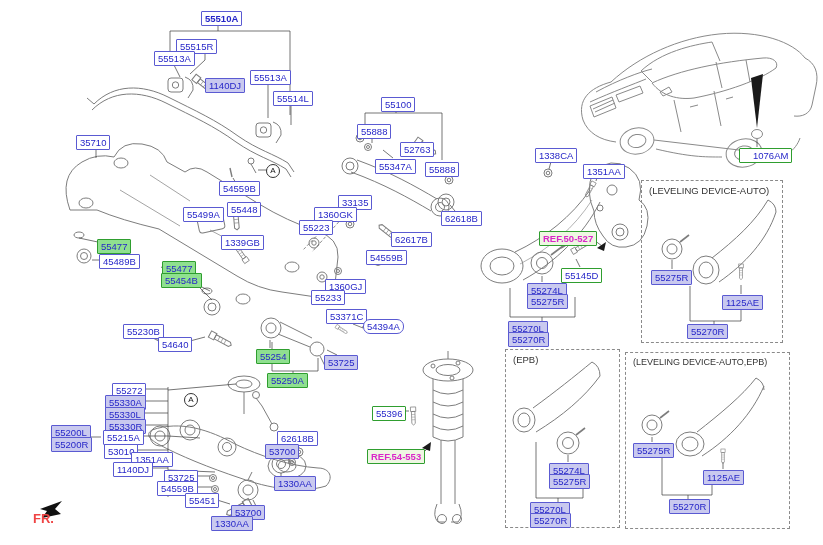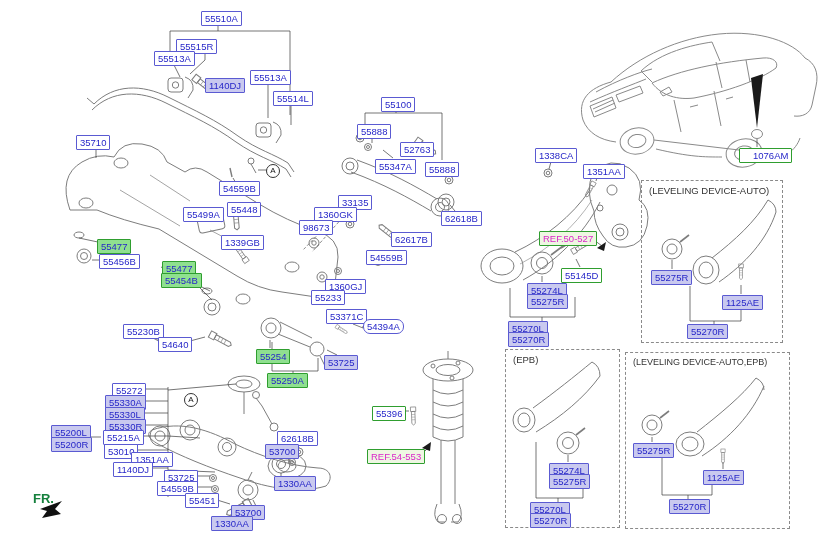--- a/index.html
+++ b/index.html
@@ -5,27 +5,27 @@
   html,body{margin:0;padding:0;background:#fff;}
   .canvas{position:relative;width:823px;height:545px;background:#fff;overflow:hidden;
           font-family:"Liberation Sans",sans-serif;}
   .artlayer{position:absolute;left:0;top:0;}
   .plabel{position:absolute;z-index:5;font-size:9.5px;line-height:11px;height:11px;
           padding:1px 3px;white-space:nowrap;color:#2626c8;background:#fff;
           border:1px solid #5a5ad2;border-radius:1px;}
   .s-hl{background:#c9c9ef;}
   .s-green{background:#8fe08f;border-color:#2f9e2f;}
   .s-greenb{background:#fff;border-color:#2f9e2f;}
-  .s-ref{background:#eef7e2;border-color:#2f9e2f;color:#d926c9;font-weight:normal;}
+  .s-ref{background:#eef7e2;border-color:#2f9e2f;color:#d926c9;font-weight:bold;}
   .panel{position:absolute;border:1px dashed #8a8a8a;z-index:1;}
   .ptitle{position:absolute;left:7px;top:4px;font-size:9.5px;color:#333;white-space:nowrap;}
   .marker-a{position:absolute;z-index:6;width:12px;height:12px;border:1.2px solid #333;
             border-radius:50%;font-size:8px;line-height:12px;text-align:center;color:#111;
             background:#fff;}
-  .fr{position:absolute;left:33px;top:491px;z-index:6;font-size:13px;font-weight:bold;color:#15803d;}
+  .fr{position:absolute;left:33px;top:511px;z-index:6;font-size:13px;font-weight:bold;color:#ef4444;}
 </style>
 </head>
 <body>
 
 <div class="canvas">
 
   <svg class="artlayer" width="823" height="545" viewBox="0 0 823 545">
     <defs>
       <g id="bolt" fill="none">
         <rect x="0" y="-3.5" width="6" height="7"></rect>
@@ -302,45 +302,45 @@
   <div class="panel" style="left:625px;top:352px;width:163px;height:175px;">
     <span class="ptitle" style="font-size:9px;">(LEVELING DEVICE-AUTO,EPB)</span>
   </div>
 
   <div class="marker-a" style="left:266px;top:164px;">A</div>
   <div class="marker-a" style="left:184px;top:393px;">A</div>
 
   <div class="fr">FR.</div>
 
   <div id="labels-layer">
-      <div class="plabel s-blue" style="left: 201px; top: 11px;">55510A</div>
+      <div class="plabel s-blue" style="left: 201px; top: 11px; font-weight: bold;">55510A</div>
       <div class="plabel s-blue" style="left: 176px; top: 39px;">55515R</div>
       <div class="plabel s-blue" style="left: 154px; top: 51px;">55513A</div>
       <div class="plabel s-hl" style="left: 205px; top: 78px;">1140DJ</div>
       <div class="plabel s-blue" style="left: 250px; top: 70px;">55513A</div>
       <div class="plabel s-blue" style="left: 273px; top: 91px;">55514L</div>
       <div class="plabel s-blue" style="left: 76px; top: 135px;">35710</div>
       <div class="plabel s-blue" style="left: 219px; top: 181px;">54559B</div>
       <div class="plabel s-blue" style="left: 227px; top: 202px;">55448</div>
       <div class="plabel s-blue" style="left: 183px; top: 207px;">55499A</div>
       <div class="plabel s-blue" style="left: 221px; top: 235px;">1339GB</div>
       <div class="plabel s-green" style="left: 97px; top: 239px;">55477</div>
-      <div class="plabel s-blue" style="left: 99px; top: 254px;">55456B</div>
+      <div class="plabel s-blue" style="left: 99px; top: 254px;">45489B</div>
       <div class="plabel s-green" style="left: 162px; top: 261px;">55477</div>
       <div class="plabel s-green" style="left: 161px; top: 273px;">55454B</div>
       <div class="plabel s-blue" style="left: 123px; top: 324px;">55230B</div>
       <div class="plabel s-blue" style="left: 158px; top: 337px;">54640</div>
       <div class="plabel s-blue" style="left: 381px; top: 97px;">55100</div>
       <div class="plabel s-blue" style="left: 357px; top: 124px;">55888</div>
       <div class="plabel s-blue" style="left: 400px; top: 142px;">52763</div>
       <div class="plabel s-blue" style="left: 375px; top: 159px; text-align: center;">55347A</div>
       <div class="plabel s-blue" style="left: 425px; top: 162px;">55888</div>
       <div class="plabel s-blue" style="left: 338px; top: 195px;">33135</div>
       <div class="plabel s-blue" style="left: 314px; top: 207px;">1360GK</div>
-      <div class="plabel s-blue" style="left: 299px; top: 220px;">98673</div>
+      <div class="plabel s-blue" style="left: 299px; top: 220px;">55223</div>
       <div class="plabel s-blue" style="left: 441px; top: 211px;">62618B</div>
       <div class="plabel s-blue" style="left: 391px; top: 232px;">62617B</div>
       <div class="plabel s-blue" style="left: 366px; top: 250px;">54559B</div>
       <div class="plabel s-blue" style="left: 325px; top: 279px;">1360GJ</div>
       <div class="plabel s-blue" style="left: 311px; top: 290px;">55233</div>
       <div class="plabel s-blue" style="left: 326px; top: 309px;">53371C</div>
       <div class="plabel s-blue" style="left: 363px; top: 319px; border-radius: 7px;">54394A</div>
       <div class="plabel s-green" style="left: 256px; top: 349px;">55254</div>
       <div class="plabel s-hl" style="left: 324px; top: 355px;">53725</div>
       <div class="plabel s-green" style="left: 267px; top: 373px;">55250A</div>

